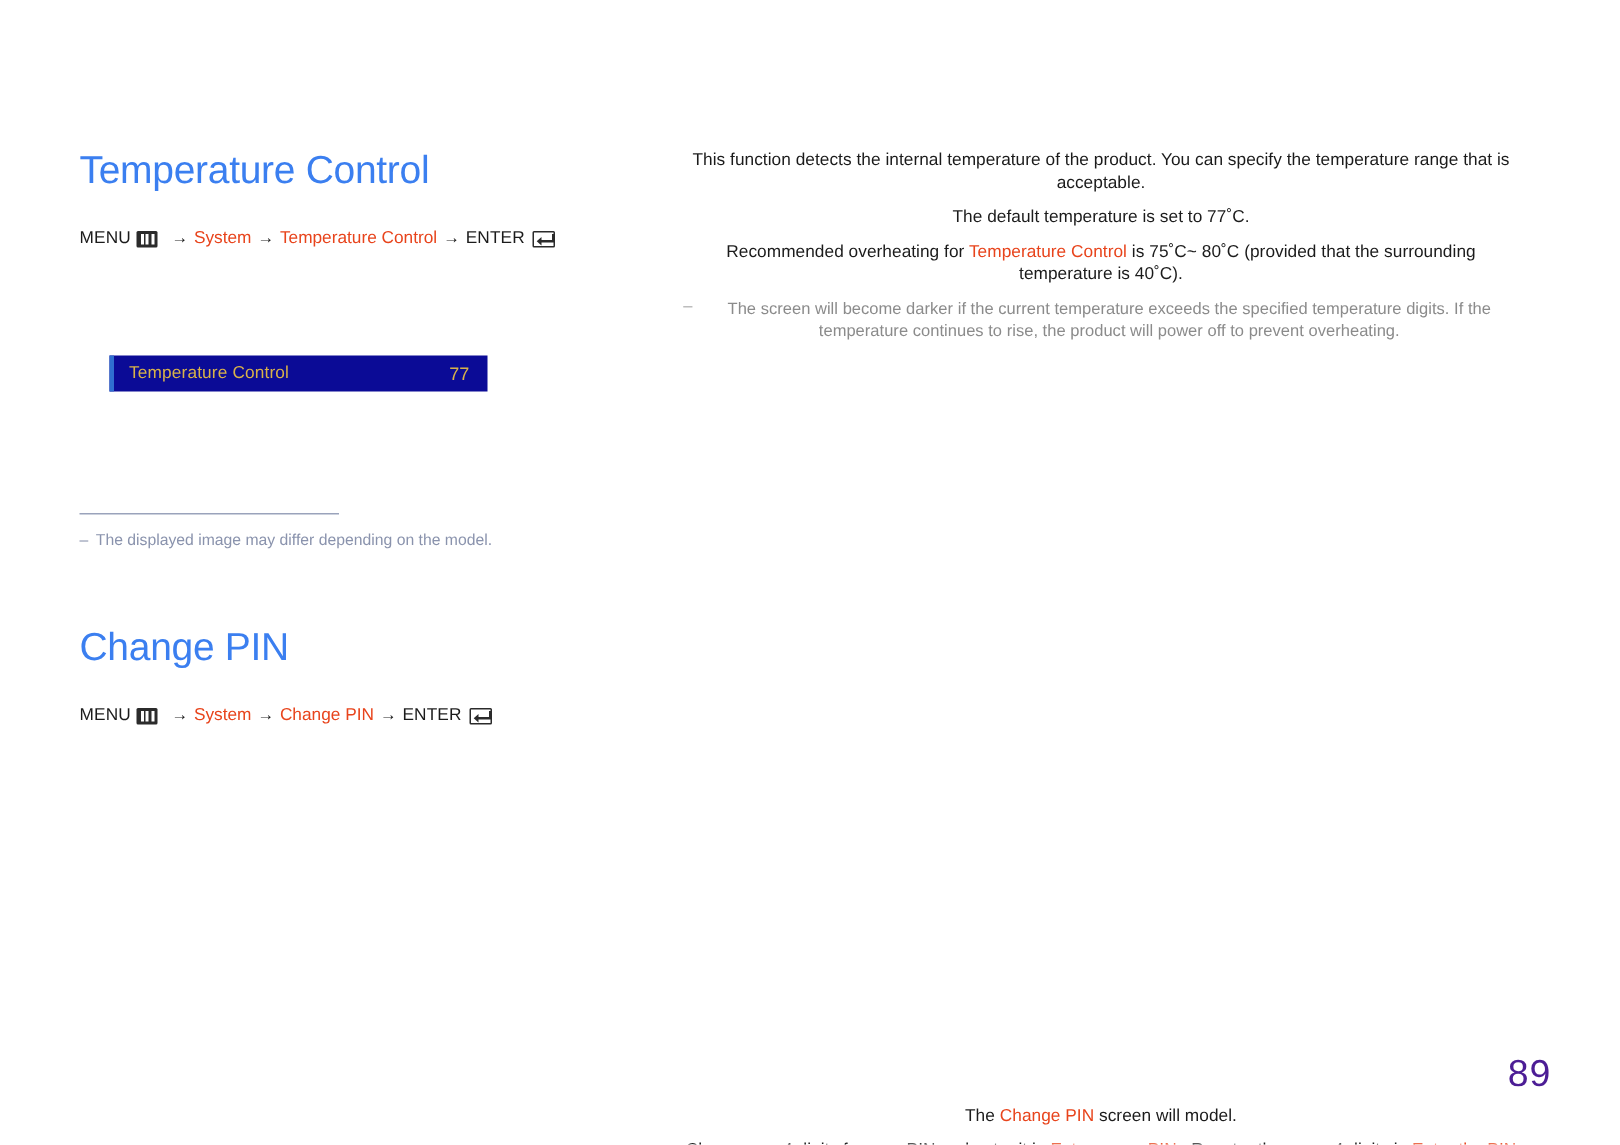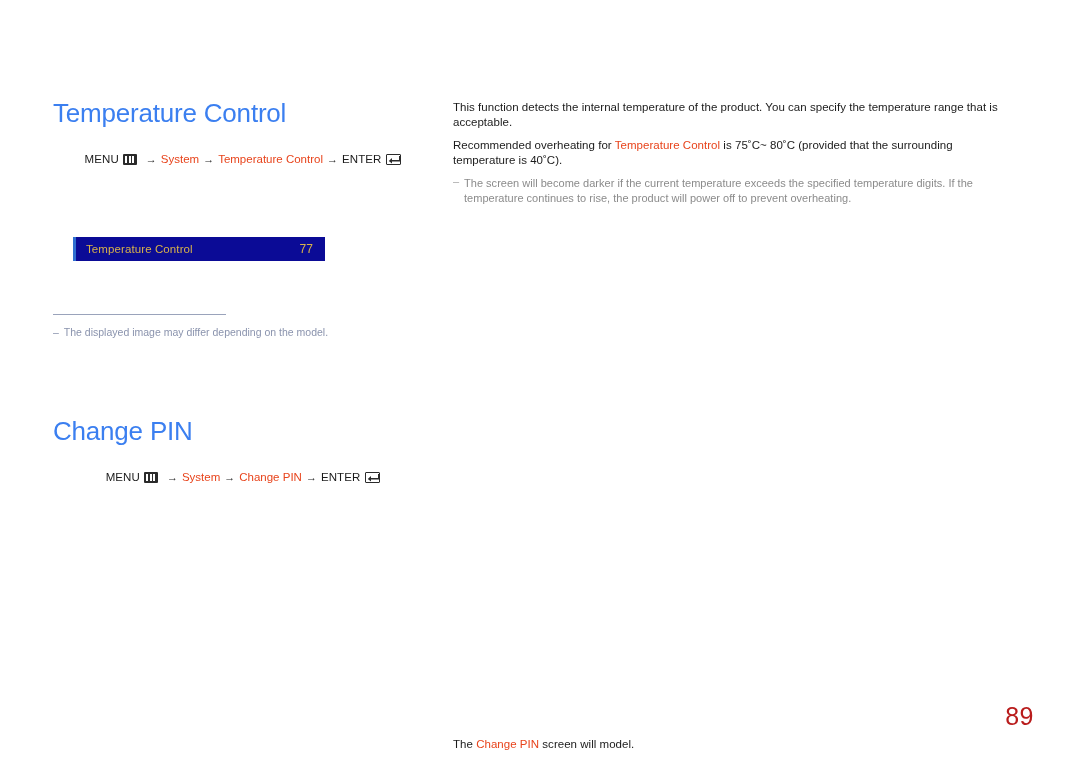--- a/index.html
+++ b/index.html
@@ -48,21 +48,20 @@
   }
 
   .menu-path {
     margin-top: 21px;
     font-size: 11.5px;
     color: #1b1b1b;
     line-height: 16px;
     white-space: nowrap;
     display: flex;
     align-items: center;
-    justify-content: center;
   }
   .menu-path .mp-text { letter-spacing: 0.1px; }
   .menu-path .mp-link { color: #e8441c; }
   .menu-path .mp-arrow {
     color: #1b1b1b;
     margin: 0 4px;
     font-size: 11px;
   }
 
   
@@ -129,41 +128,42 @@
     flex: 0 0 auto;
     letter-spacing: 0.1px;
   }
 
   
   .footnote-wrap {
     position: absolute;
     left: 53px;
     width: 320px;
   }
-  #footnote-temperature { top: 314px; }
+  #footnote-temperature { top: 342px; }
 
   .footnote-rule {
     width: 173px;
     height: 0;
     border-top: 1px solid #9aa3bb;
     margin-bottom: 10px;
   }
   .footnote-text {
     font-size: 10.5px;
     color: #8a93ad;
     line-height: 14px;
     white-space: nowrap;
   }
   .footnote-text .fn-dash { margin-right: 5px; }
 
   
   .right-col {
     position: absolute;
     left: 453px;
     width: 562px;
+    text-align: center;
   }
   #right-temperature { top: 100px; }
   #right-changepin   { top: 419px; }
 
   .body-para {
     font-size: 11.5px;
     line-height: 15px;
     color: #1b1b1b;
     margin: 0 0 8px 0;
     letter-spacing: 0.03px;
@@ -187,21 +187,21 @@
     line-height: 11px;
   }
   .note .note-body { flex: 1 1 auto; }
 
   
   .page-number {
     position: absolute;
     right: 46px;
     top: 702px;
     font-size: 25px;
-    color: #b91c1c;
+    color: #4c1d95;
     letter-spacing: 0.5px;
   }
 </style>
 </head>
 <body>
 
 <div class="page">
 
   <div class="section" id="section-temperature">
 
@@ -239,20 +239,23 @@
       <div class="footnote-text">
         <span class="fn-dash">–</span><span>The displayed image may differ depending on the model.</span>
       </div>
     </div>
 
     <div class="right-col" id="right-temperature">
       <p class="body-para">
         <span>This function detects the internal temperature of the product. You can specify the temperature range that is acceptable.</span>
       </p>
       <p class="body-para">
+        <span>The default temperature is set to 77˚C.</span>
+      </p>
+      <p class="body-para">
         <span>Recommended overheating for </span><span class="hl">Temperature Control</span><span> is 75˚C~ 80˚C (provided that the surrounding temperature is 40˚C).</span>
       </p>
       <div class="note">
         <span class="note-dash">–</span>
         <span class="note-body">The screen will become darker if the current temperature exceeds the specified temperature digits. If the temperature continues to rise, the product will power off to prevent overheating.</span>
       </div>
     </div>
   </div>
 
   <div class="section" id="section-changepin">

